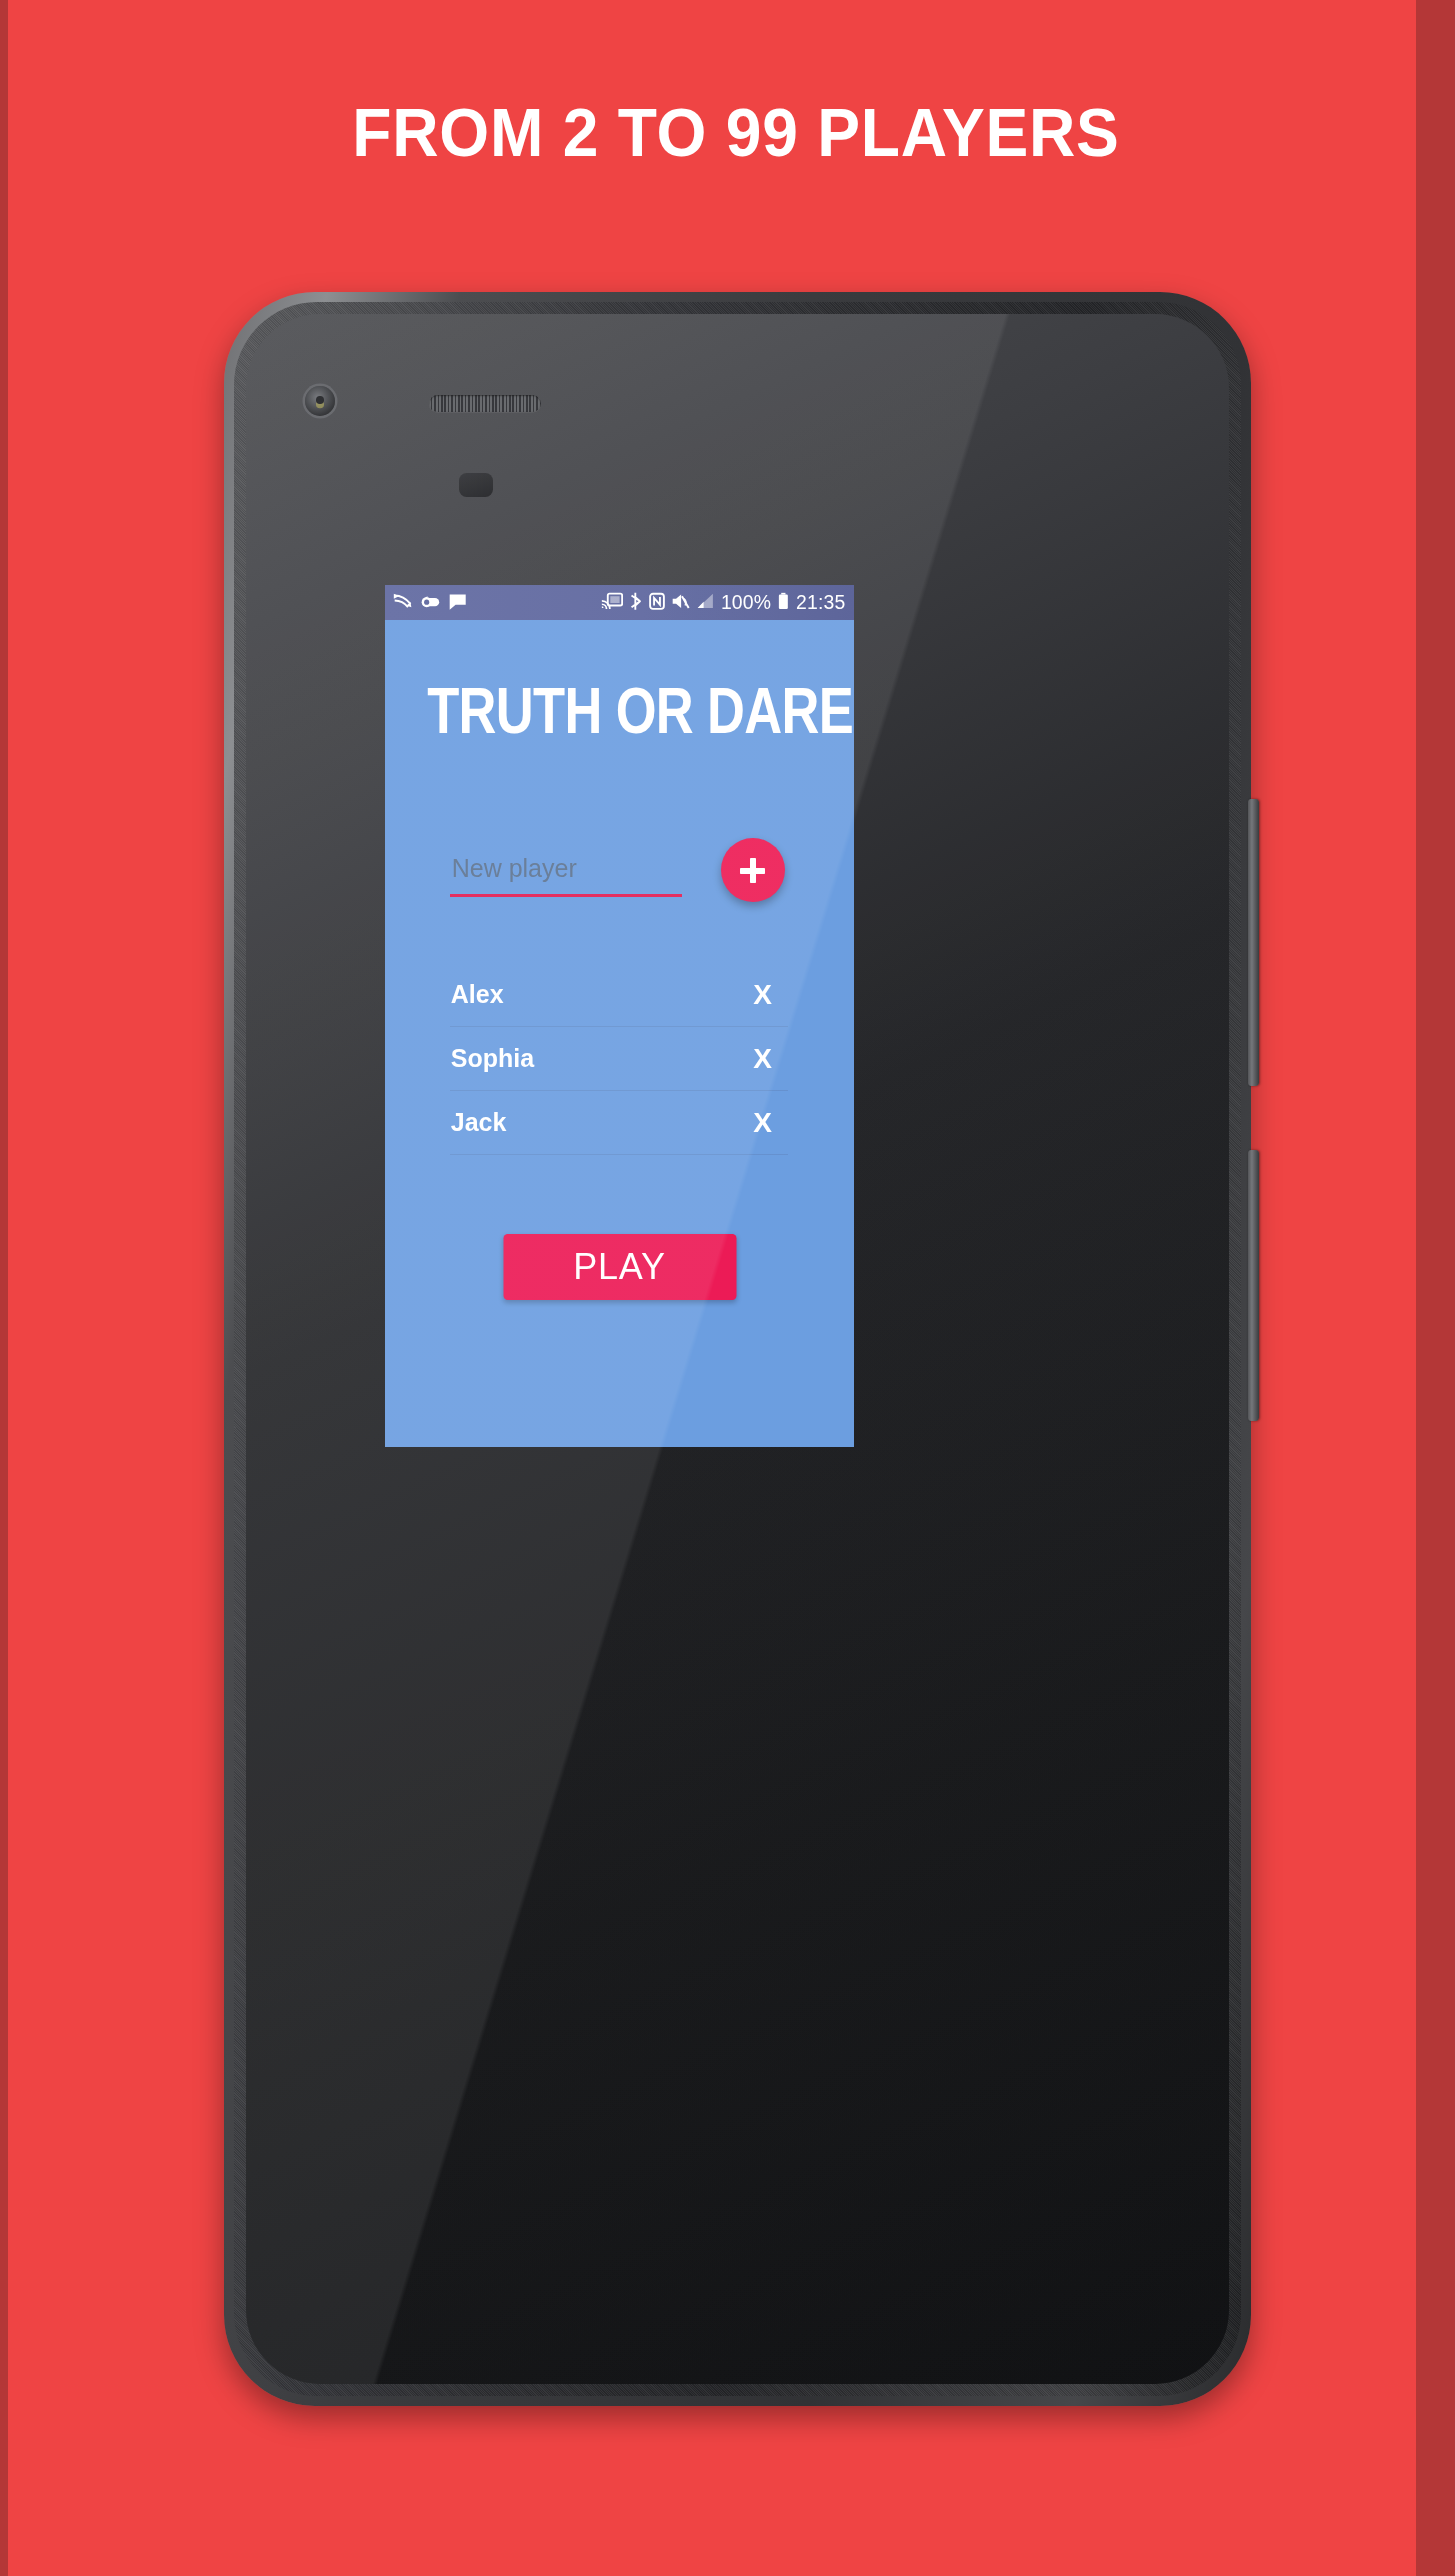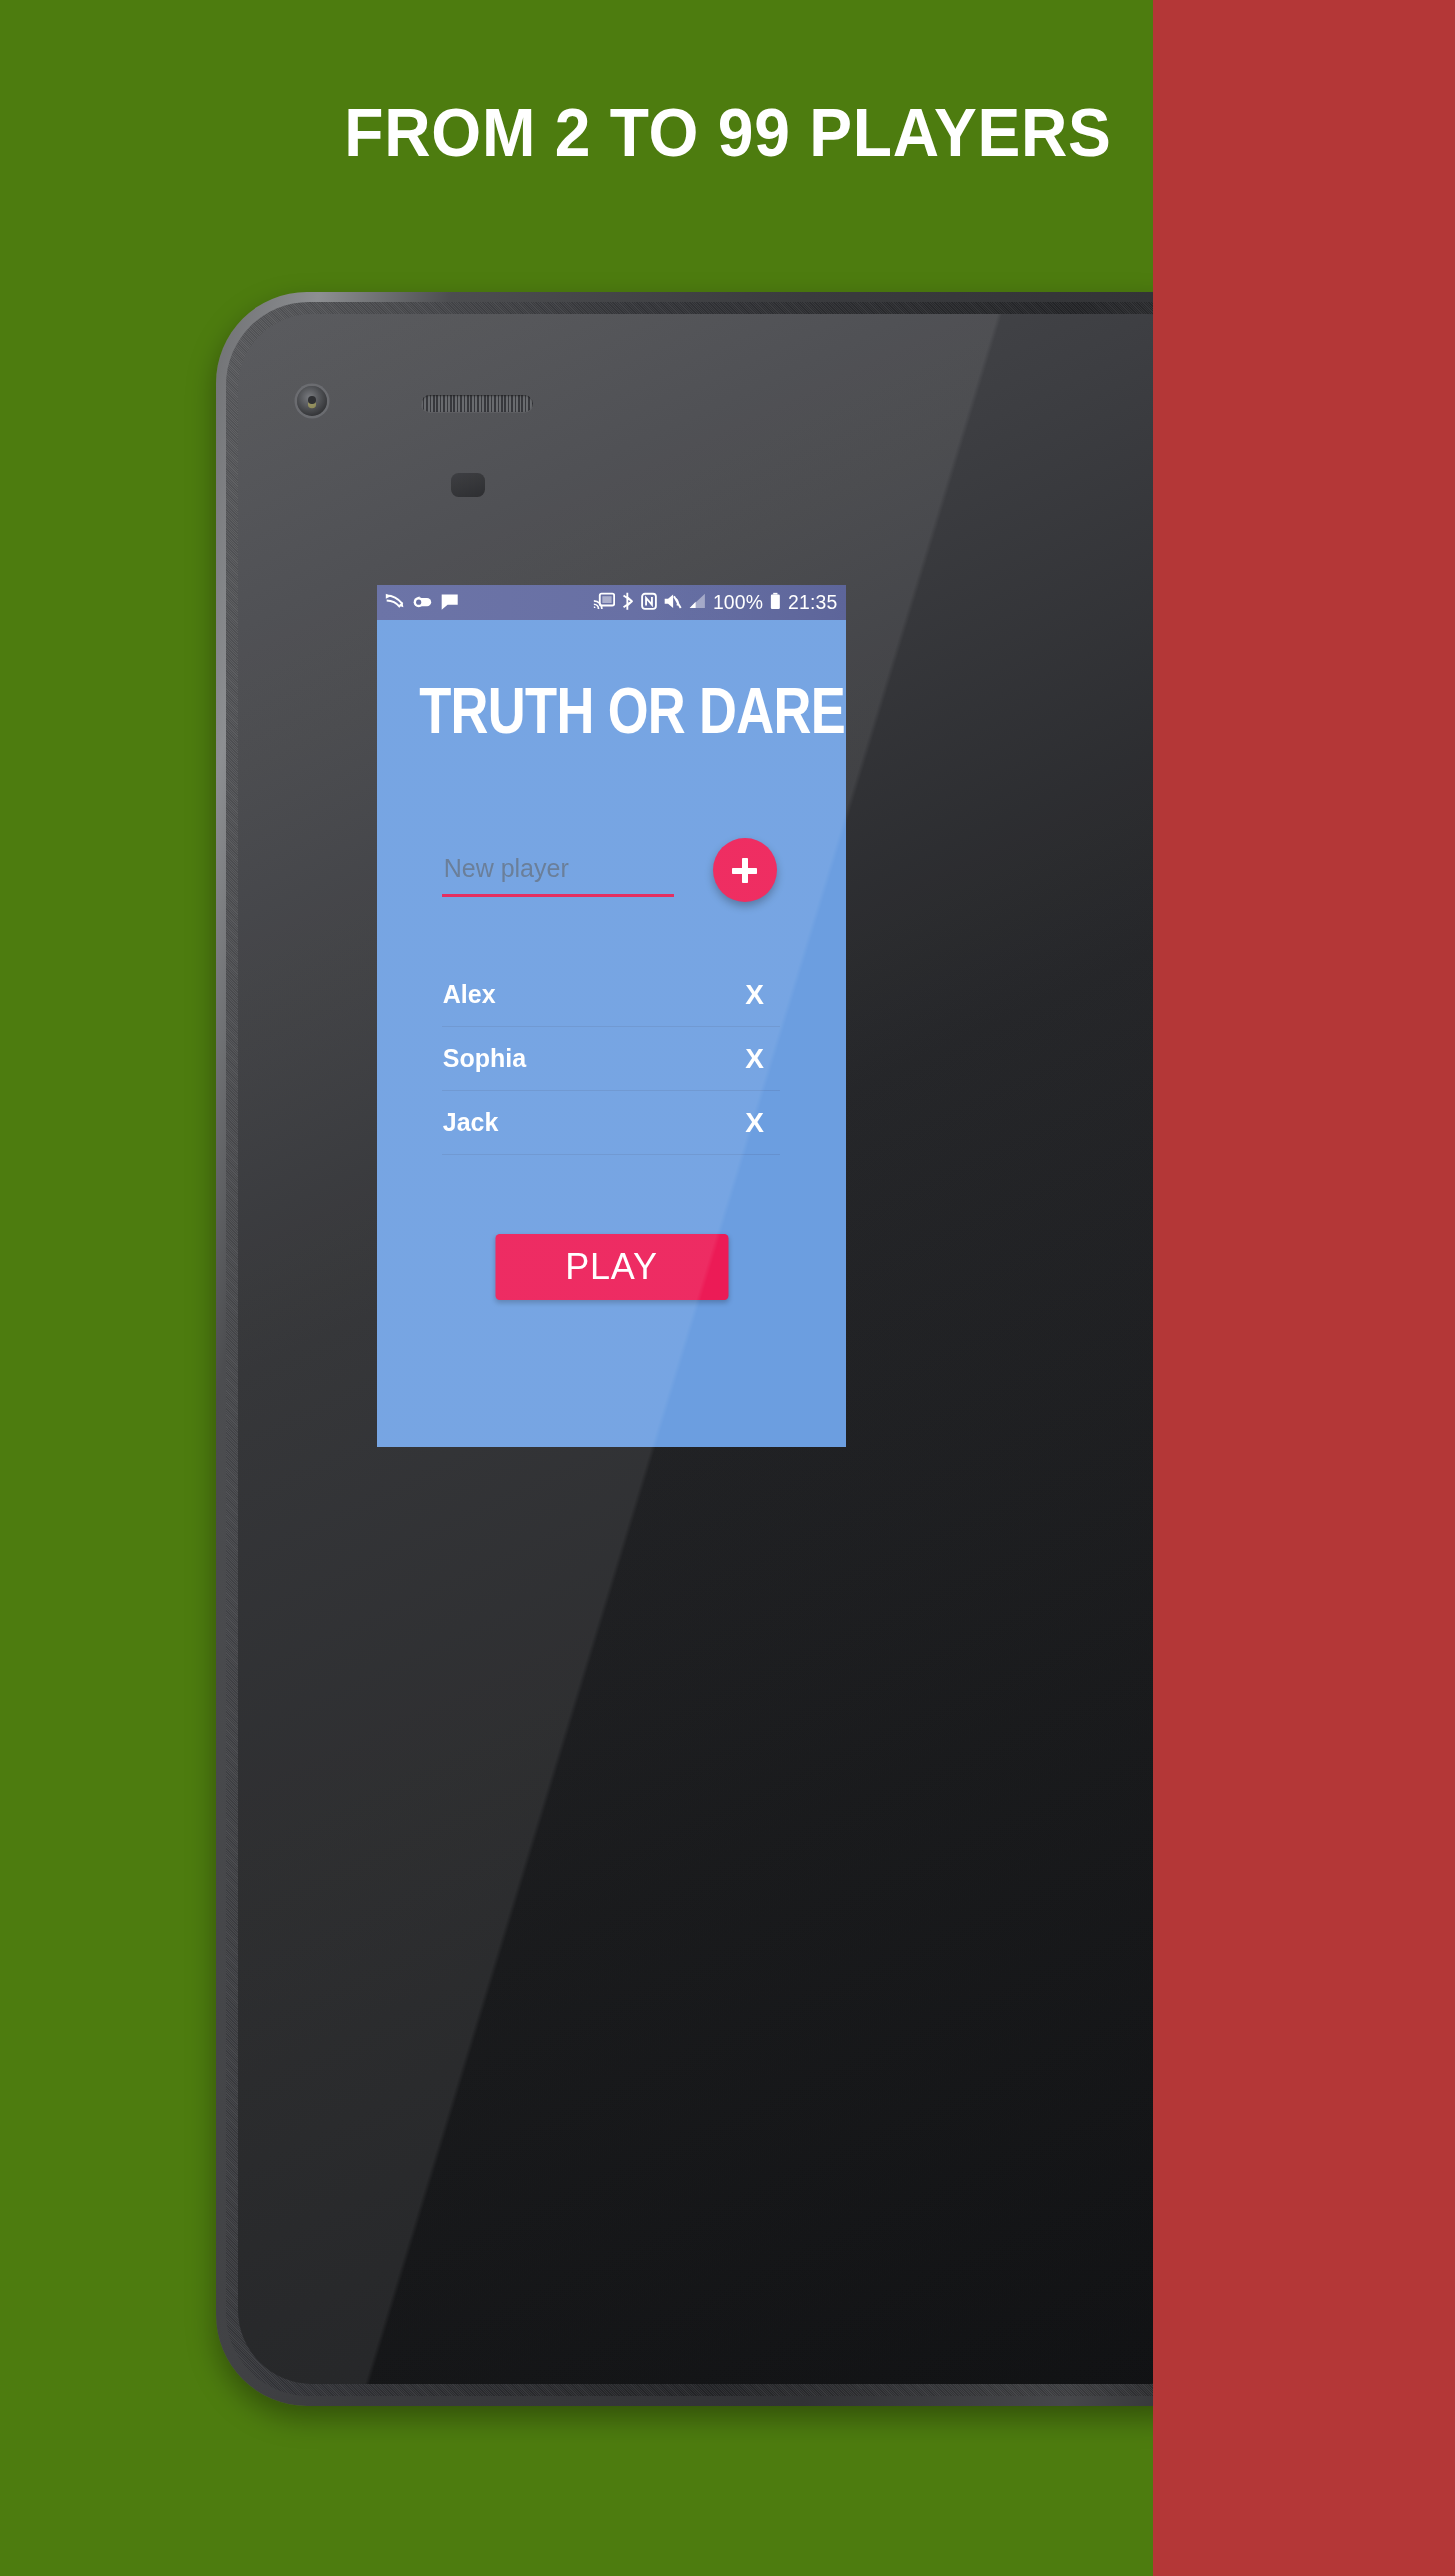--- a/index.html
+++ b/index.html
@@ -2,25 +2,26 @@
 <html style="font-size:13.5px"><head>
 <meta charset="utf-8">
 <style>
   html, body {
     margin: 0;
     padding: 0;
     background: #b43737;
   }
   #page {
     position: relative;
-    width: 1153px;
+    width: 1408px;
     height: 2576px;
-    background: #4d7c0f;
+    background: #ef4444;
     overflow: hidden;
     font-family: "Liberation Sans", sans-serif;
+    margin-left: 8px;
   }
 
   
   #headline {
     position: absolute;
     left: 0;
     top: 95px;
     width: 1456px;
     text-align: center;
     color: #ffffff;

